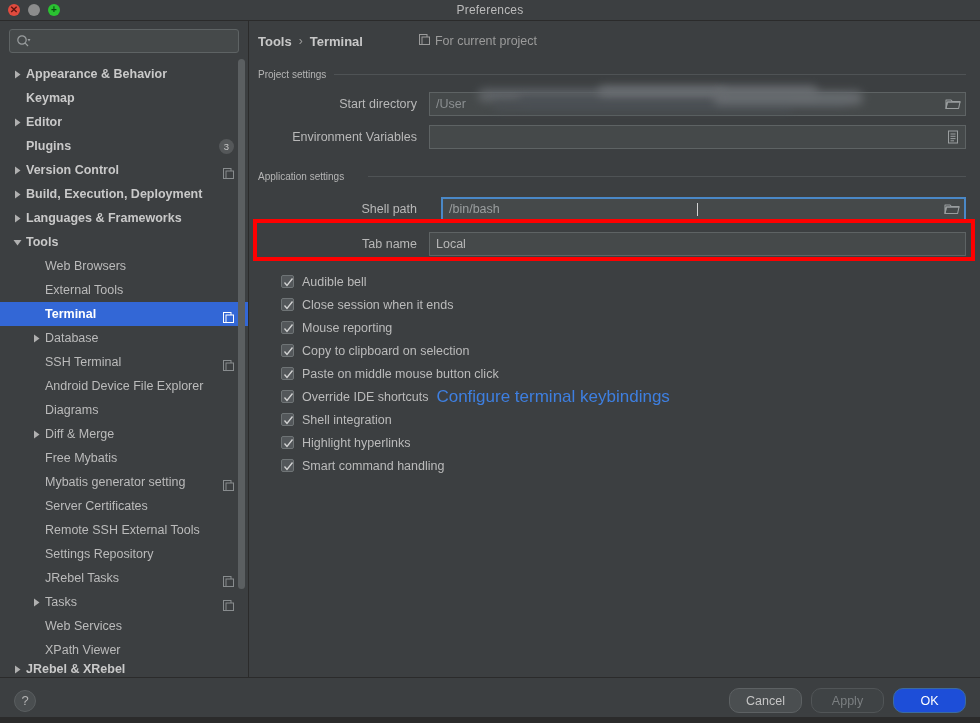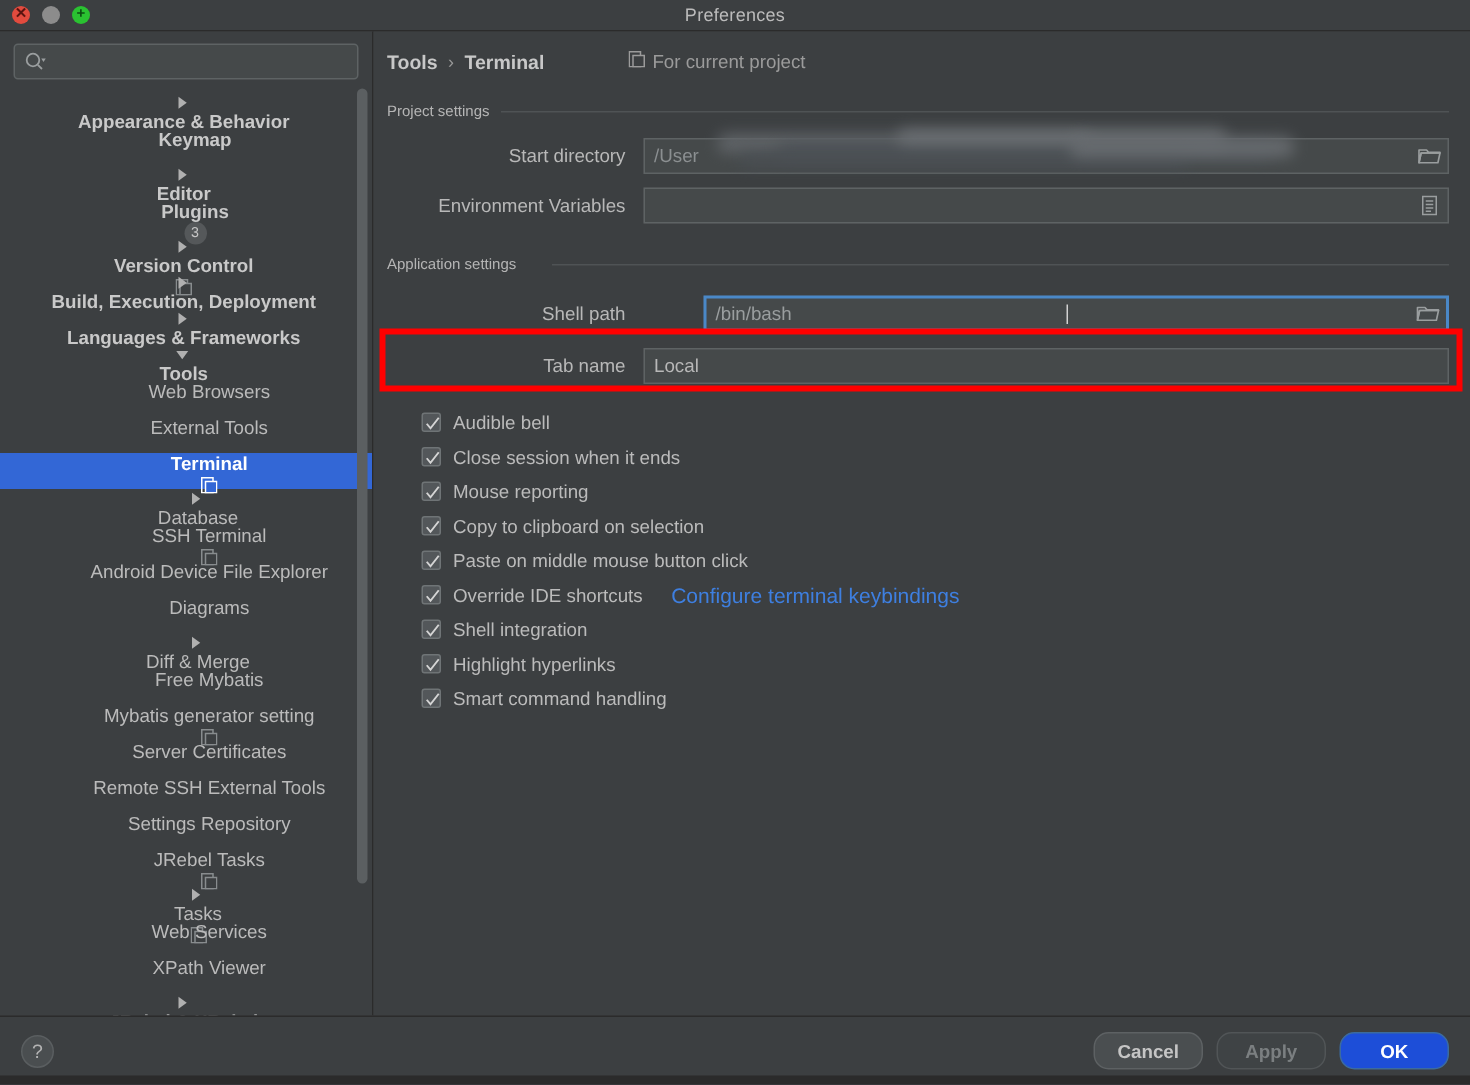--- a/index.html
+++ b/index.html
@@ -57,21 +57,20 @@
   #search-input::placeholder { color: #777b7d; }
 
   #tree {
     flex: 1; overflow: hidden; position: relative;
     padding-top: 2px;
   }
   .tree-row {
     height: 24px; display: flex; align-items: center;
     padding-right: 14px; position: relative; cursor: default;
     white-space: nowrap;
-    flex-direction: column;
   }
   .tree-row.selected { background: #3367d6; }
   .arrow {
     width: 12px; height: 12px; margin-right: 3px; flex: 0 0 12px;
     display: flex; align-items: center; justify-content: center;
   }
   .arrow svg { display: block; }
   .tree-label { font-size: 12.5px; color: #bbbbbb; }
   .tree-row.top > .tree-label { font-weight: bold; color: #c9c9c9; }
   .tree-row.selected .tree-label { color: #ffffff; font-weight: bold; }
@@ -123,21 +122,21 @@
   }
   .field-label {
     width: 171px; text-align: right; padding-right: 12px;
     font-size: 12.5px; color: #b8b8b8;
   }
   .field-box {
     flex: 1; height: 24px; background: #45494a;
     border: 1px solid #5e6364; display: flex; align-items: center;
     padding: 0 4px 0 6px; position: relative;
   }
-  .field-box.focused { border: 2px solid #4a88c7; background: #45494a; margin-left: 28px; }
+  .field-box.focused { border: 2px solid #4a88c7; background: #45494a; }
   .field-text { font-size: 12.5px; color: #9a9e9f; flex: 1; position: relative; }
   .field-text.dim { color: #8b8f91; }
   .caret {
     display: inline-block; width: 1px; height: 13px; background: #d2d2d2;
     vertical-align: -2px; margin-left: 1px;
   }
   .field-icon { width: 16px; height: 16px; flex: 0 0 16px; }
 
   
   #redaction {
@@ -158,41 +157,41 @@
   
   #check-list { margin-top: 14px; padding-left: 32px; }
   .check-row { display: flex; align-items: center; height: 23px; }
   .cb {
     width: 13px; height: 13px; border: 1px solid #6f7476; background: #53575a;
     border-radius: 2px; flex: 0 0 13px; position: relative; margin-right: 8px;
   }
   .cb svg { position: absolute; left: 1px; top: 1px; }
   .check-label { font-size: 12.5px; color: #bbbbbb; }
   .inline-link {
-    font-size: 14px; color: #3e7fe0; margin-left: 19px; cursor: pointer;
+    font-size: 17px; color: #3e7fe0; margin-left: 8px; cursor: pointer;
   }
 
   
   #footer {
     position: absolute; left: 0; bottom: 0; width: 980px; height: 46px;
     background: #3c3f41; border-top: 1px solid #2b2b2b;
     display: flex; align-items: center; padding: 0 14px;
   }
   #help-btn {
     width: 22px; height: 22px; border-radius: 50%;
     background: #4a4e50; border: 1px solid #5a5e60;
     color: #b4b4b4; font-size: 13px; line-height: 20px; text-align: center;
     cursor: pointer;
   }
   #footer-spacer { flex: 1; }
   .btn {
     height: 25px; min-width: 73px; padding: 10px 14px; margin-left: 9px;
     border-radius: 10px; font-size: 12.5px;
     display: flex; align-items: center; justify-content: center;
-    cursor: pointer; font-family: "Liberation Sans", sans-serif; font-weight: bold;
+    cursor: pointer; font-family: "Liberation Sans", sans-serif;
   }
   .btn.plain { background: #4a4e50; border: 1px solid #5d6163; color: #c5c5c5; }
   .btn.plain.disabled { background: #3f4345; border-color: #515557; color: #7b7f81; }
   .btn.primary { background: #1d4ed8; border: 1px solid #3c6b9e; color: #ffffff; }
 
   #bottom-strip { position: absolute; left: 0; bottom: 0; width: 980px; height: 6px; background: #2b2b2b; }
 </style>
 </head>
 <body>
 

